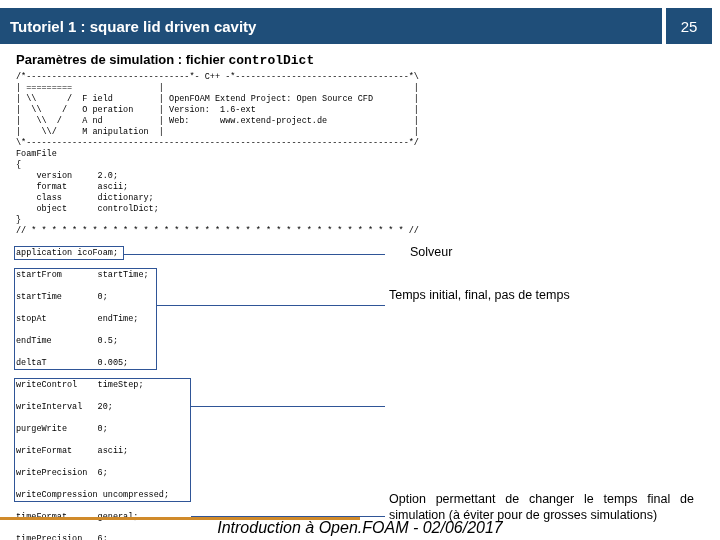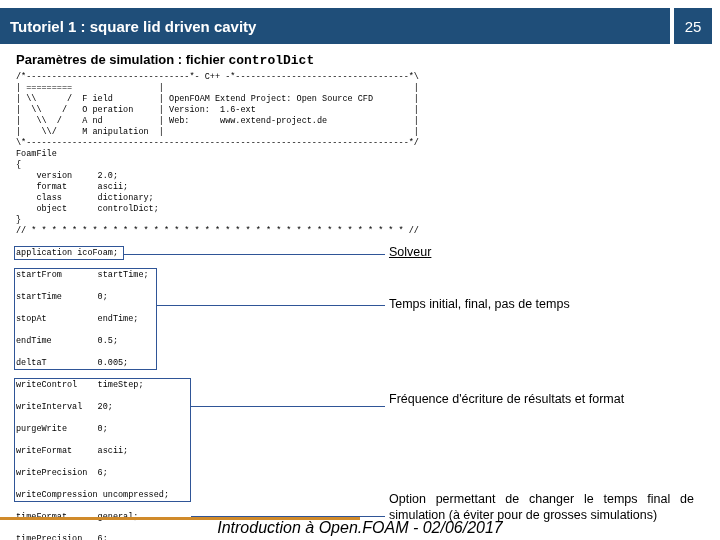--- a/index.html
+++ b/index.html
@@ -1,19 +1,19 @@
 <!DOCTYPE html>
 <html><head>
 <meta charset="utf-8">
 <style>
   * { margin: 0; padding: 0; box-sizing: border-box; }
   body { width: 720px; height: 540px; background: #fff; font-family: Verdana, sans-serif; position: relative; overflow: hidden; }
   .titlebar { display: flex; height: 36px; margin: 8px 8px 0 0; }
   .title-main { flex: 1; background: #1f4e79; color: #fff; display: flex; align-items: center; padding-left: 10px; font-family: "Trebuchet MS", Verdana, sans-serif; font-weight: bold; font-size: 15px; }
-  .title-num { width: 38px; background: #1f4e79; color: #fff; display: flex; align-items: center; justify-content: center; font-size: 15px; margin-left: 4px; font-family: "Trebuchet MS", Verdana, sans-serif; }
+  .title-num { width: 46px; background: #1f4e79; color: #fff; display: flex; align-items: center; justify-content: center; font-size: 15px; margin-left: 4px; font-family: "Trebuchet MS", Verdana, sans-serif; }
   .subtitle { margin: 8px 17px 4px 16px; font-family: "Trebuchet MS", Verdana, sans-serif; font-weight: bold; font-size: 13px; }
   .subtitle .mono { font-family: "Courier New", monospace; }
   .content { position: relative; margin-left: 16px; height: 420px; }
   .code { font-family: "Courier New", monospace; font-size: 8.5px; line-height: 11px; color: #000; white-space: pre; position: absolute; left: 0; top: 0; }
   .box { position: absolute; border: 1.2px solid #2f5597; background: transparent; }
   .line { position: absolute; height: 0; border-top: 1.2px solid #2f5597; }
   .annot { position: absolute; font-size: 12.5px; color: #000; font-family: Verdana, sans-serif; line-height: 1.25; text-align: justify; }
   .footer { position: absolute; bottom: 3px; width: 720px; text-align: center; font-size: 16px; color: #000; font-style: italic; font-family: Verdana, sans-serif; }
   .orange-bar { position: absolute; bottom: 20px; left: 0; width: 360px; height: 3px; background: #d08a2a; }
 </style>
@@ -73,28 +73,27 @@
 timeFormat      general;
 
 timePrecision   6;
 
 runTimeModifiable yes;
 
 // *** ** ** *** *** *** ** *** *** ** *** *** *** ** *** *** *** ** *** ** //</div>
 
   <div class="box" style="left: -2px; top: 174px; width: 110px; height: 14px;"></div>
   <div class="line" style="left: 108px; top: 182px; width: 261px;"></div>
-  <div class="annot" style="left: 373px; top: 173px; width: 300px; text-decoration: underline;">Solveur</div>
+  <div class="annot" style="left: 394px; top: 173px; width: 300px;">Solveur</div>
 
   <div class="box" style="left:-2px; top:196px; width:143px; height:102px;"></div>
   <div class="line" style="left: 141px; top: 233px; width: 228px;"></div>
-  <div class="annot" style="left: 373px; top: 225px; width: 320px;">Temps initial, final, pas de temps</div>
+  <div class="annot" style="left: 373px; top: 216px; width: 320px;">Temps initial, final, pas de temps</div>
 
   <div class="box" style="left: -2px; top: 306px; width: 177px; height: 124px;"></div>
   <div class="line" style="left: 175px; top: 334px; width: 194px;"></div>
-  <div class="annot" style="left: 373px; top: 320px; width: 305px;">Fréquence d'écriture de résultats et format</div>
 
   <div class="line" style="left: 175px; top: 444px; width: 194px;"></div>
   <div class="annot" style="left: 373px; top: 420px; width: 305px;">Option permettant de changer le temps final de simulation (à éviter pour de grosses simulations)</div>
 </div>
 
 <div class="orange-bar"></div>
 <div class="footer">Introduction à Open.FOAM - 02/06/2017</div>
 
 </body></html>

